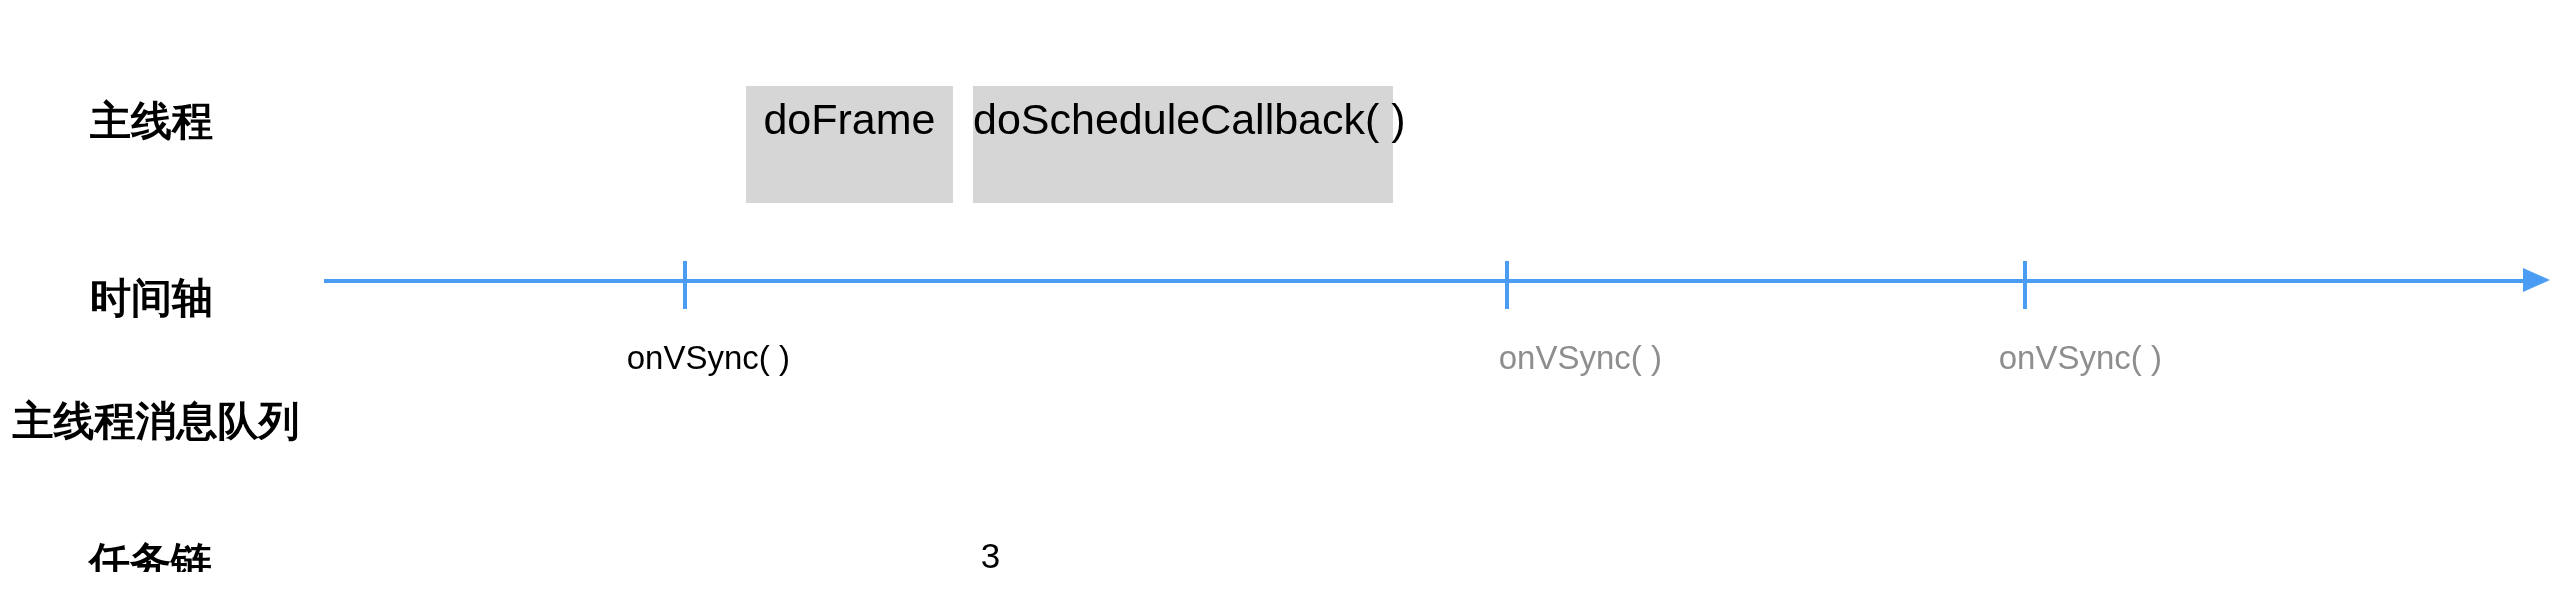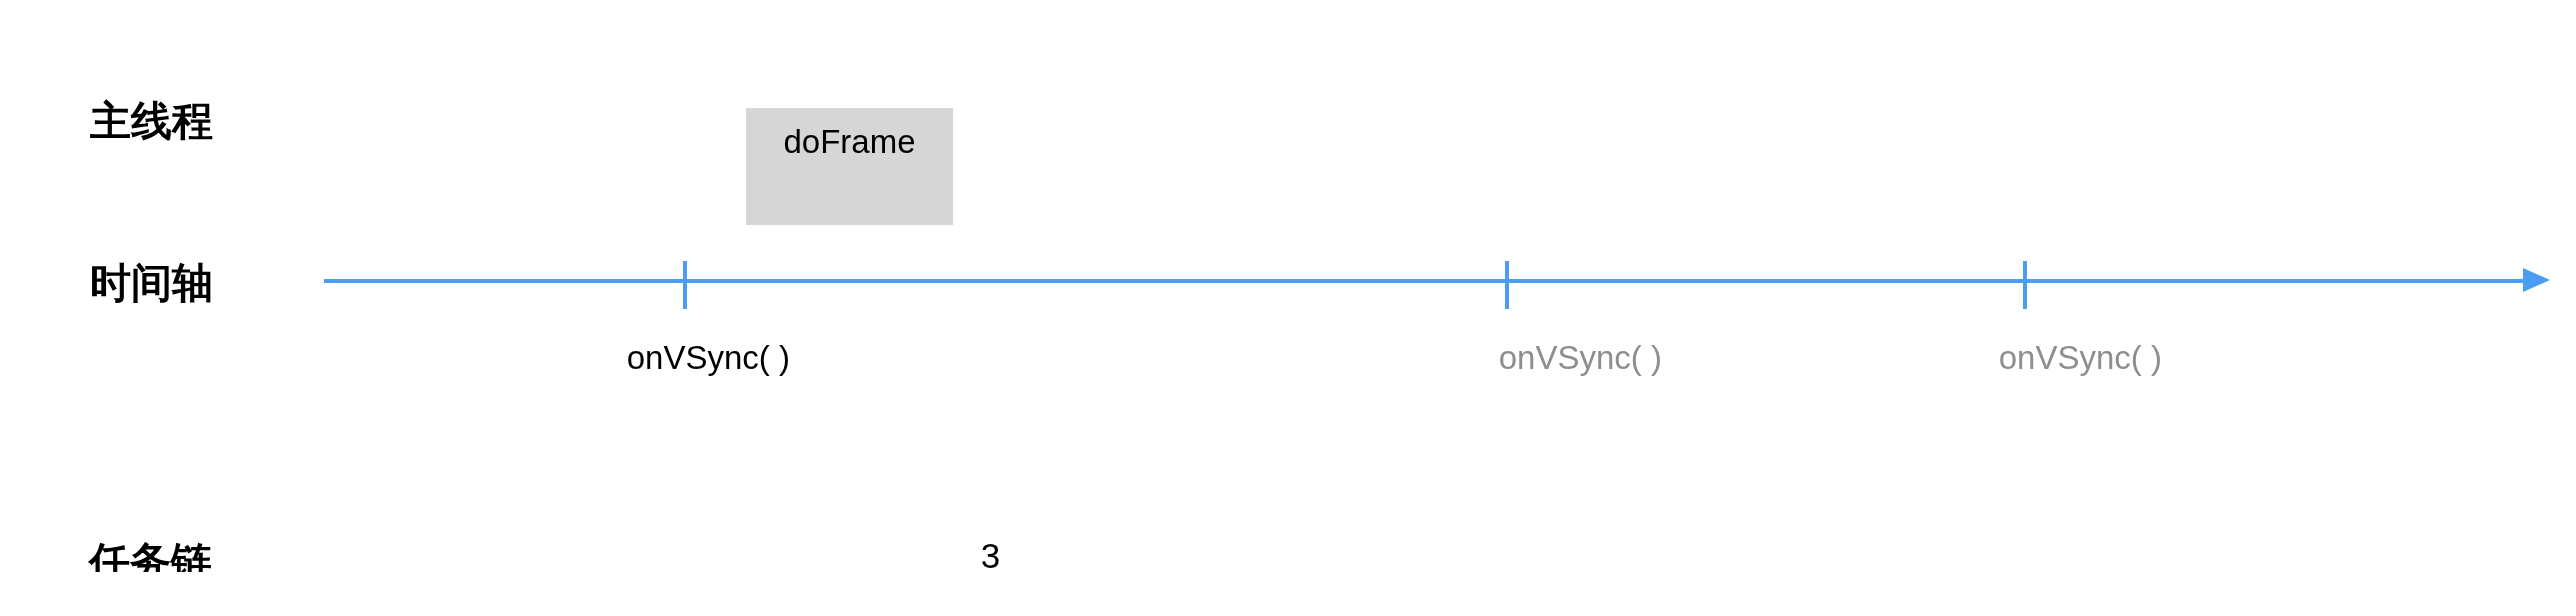--- a/index.html
+++ b/index.html
@@ -13,36 +13,35 @@
   }
   .row-label{
     position:absolute;
     font-weight:bold;
     font-size:41px;
     line-height:45px;
     color:var(--text,#000);
     white-space:nowrap;
   }
   .main-thread-label{left:90px;top:99px;}
-  .timeline-label{left:90px;top:261px;}
+  .timeline-label{left:90px;top:276px;}
   .queue-label{left:12.6px;top:399px;}
   .chain-label{left:89px;top:540px;}
 
   .block{
     position:absolute;
     top:86px;height:117px;
     box-sizing:border-box;
     background:var(--block-bg,#d6d6d6);
     color:var(--text,#000);
-    font-size:33px;
+    font-size:43px;
     line-height:49px;
     padding-top:8.8px;
     text-align:center;
     white-space:nowrap;
-    margin-top:22px;
   }
   .block-doframe{left:746px;width:207px;}
   .block-doschedule{left:973px;width:420px;}
 
   .axis-line{
     position:absolute;
     left:324px;top:279px;
     width:2201px;height:3.9px;
     background:var(--axis,#4a9df3);
   }
@@ -90,33 +89,37 @@
 <body>
 
 <div class="canvas">
 
   <div class="row-label main-thread-label">主线程</div>
 
   <div class="block block-doframe">
     <div>doFrame</div>
   </div>
 
+  <div class="block block-doschedule">
+    <div>doScheduleCallback( )</div>
+  </div>
 
   <div class="row-label timeline-label">时间轴</div>
 
   <div class="axis-line"></div>
   <div class="axis-arrowhead"></div>
 
   <div class="tick tick-1"></div>
   <div class="tick tick-2"></div>
   <div class="tick tick-3"></div>
 
   <div class="vsync-label vsync-1" style="color: rgb(0, 0, 0);">onVSync( )</div>
   <div class="vsync-label vsync-2" style="color: rgb(142, 142, 142);">onVSync( )</div>
   <div class="vsync-label vsync-3" style="color: rgb(142, 142, 142);">onVSync( )</div>
 
+  <div class="row-label queue-label">主线程消息队列</div>
 
   <div class="row-label chain-label">任务链</div>
 
   <div class="chain-value">3</div>
 
 </div>
 
 
 </body></html>

